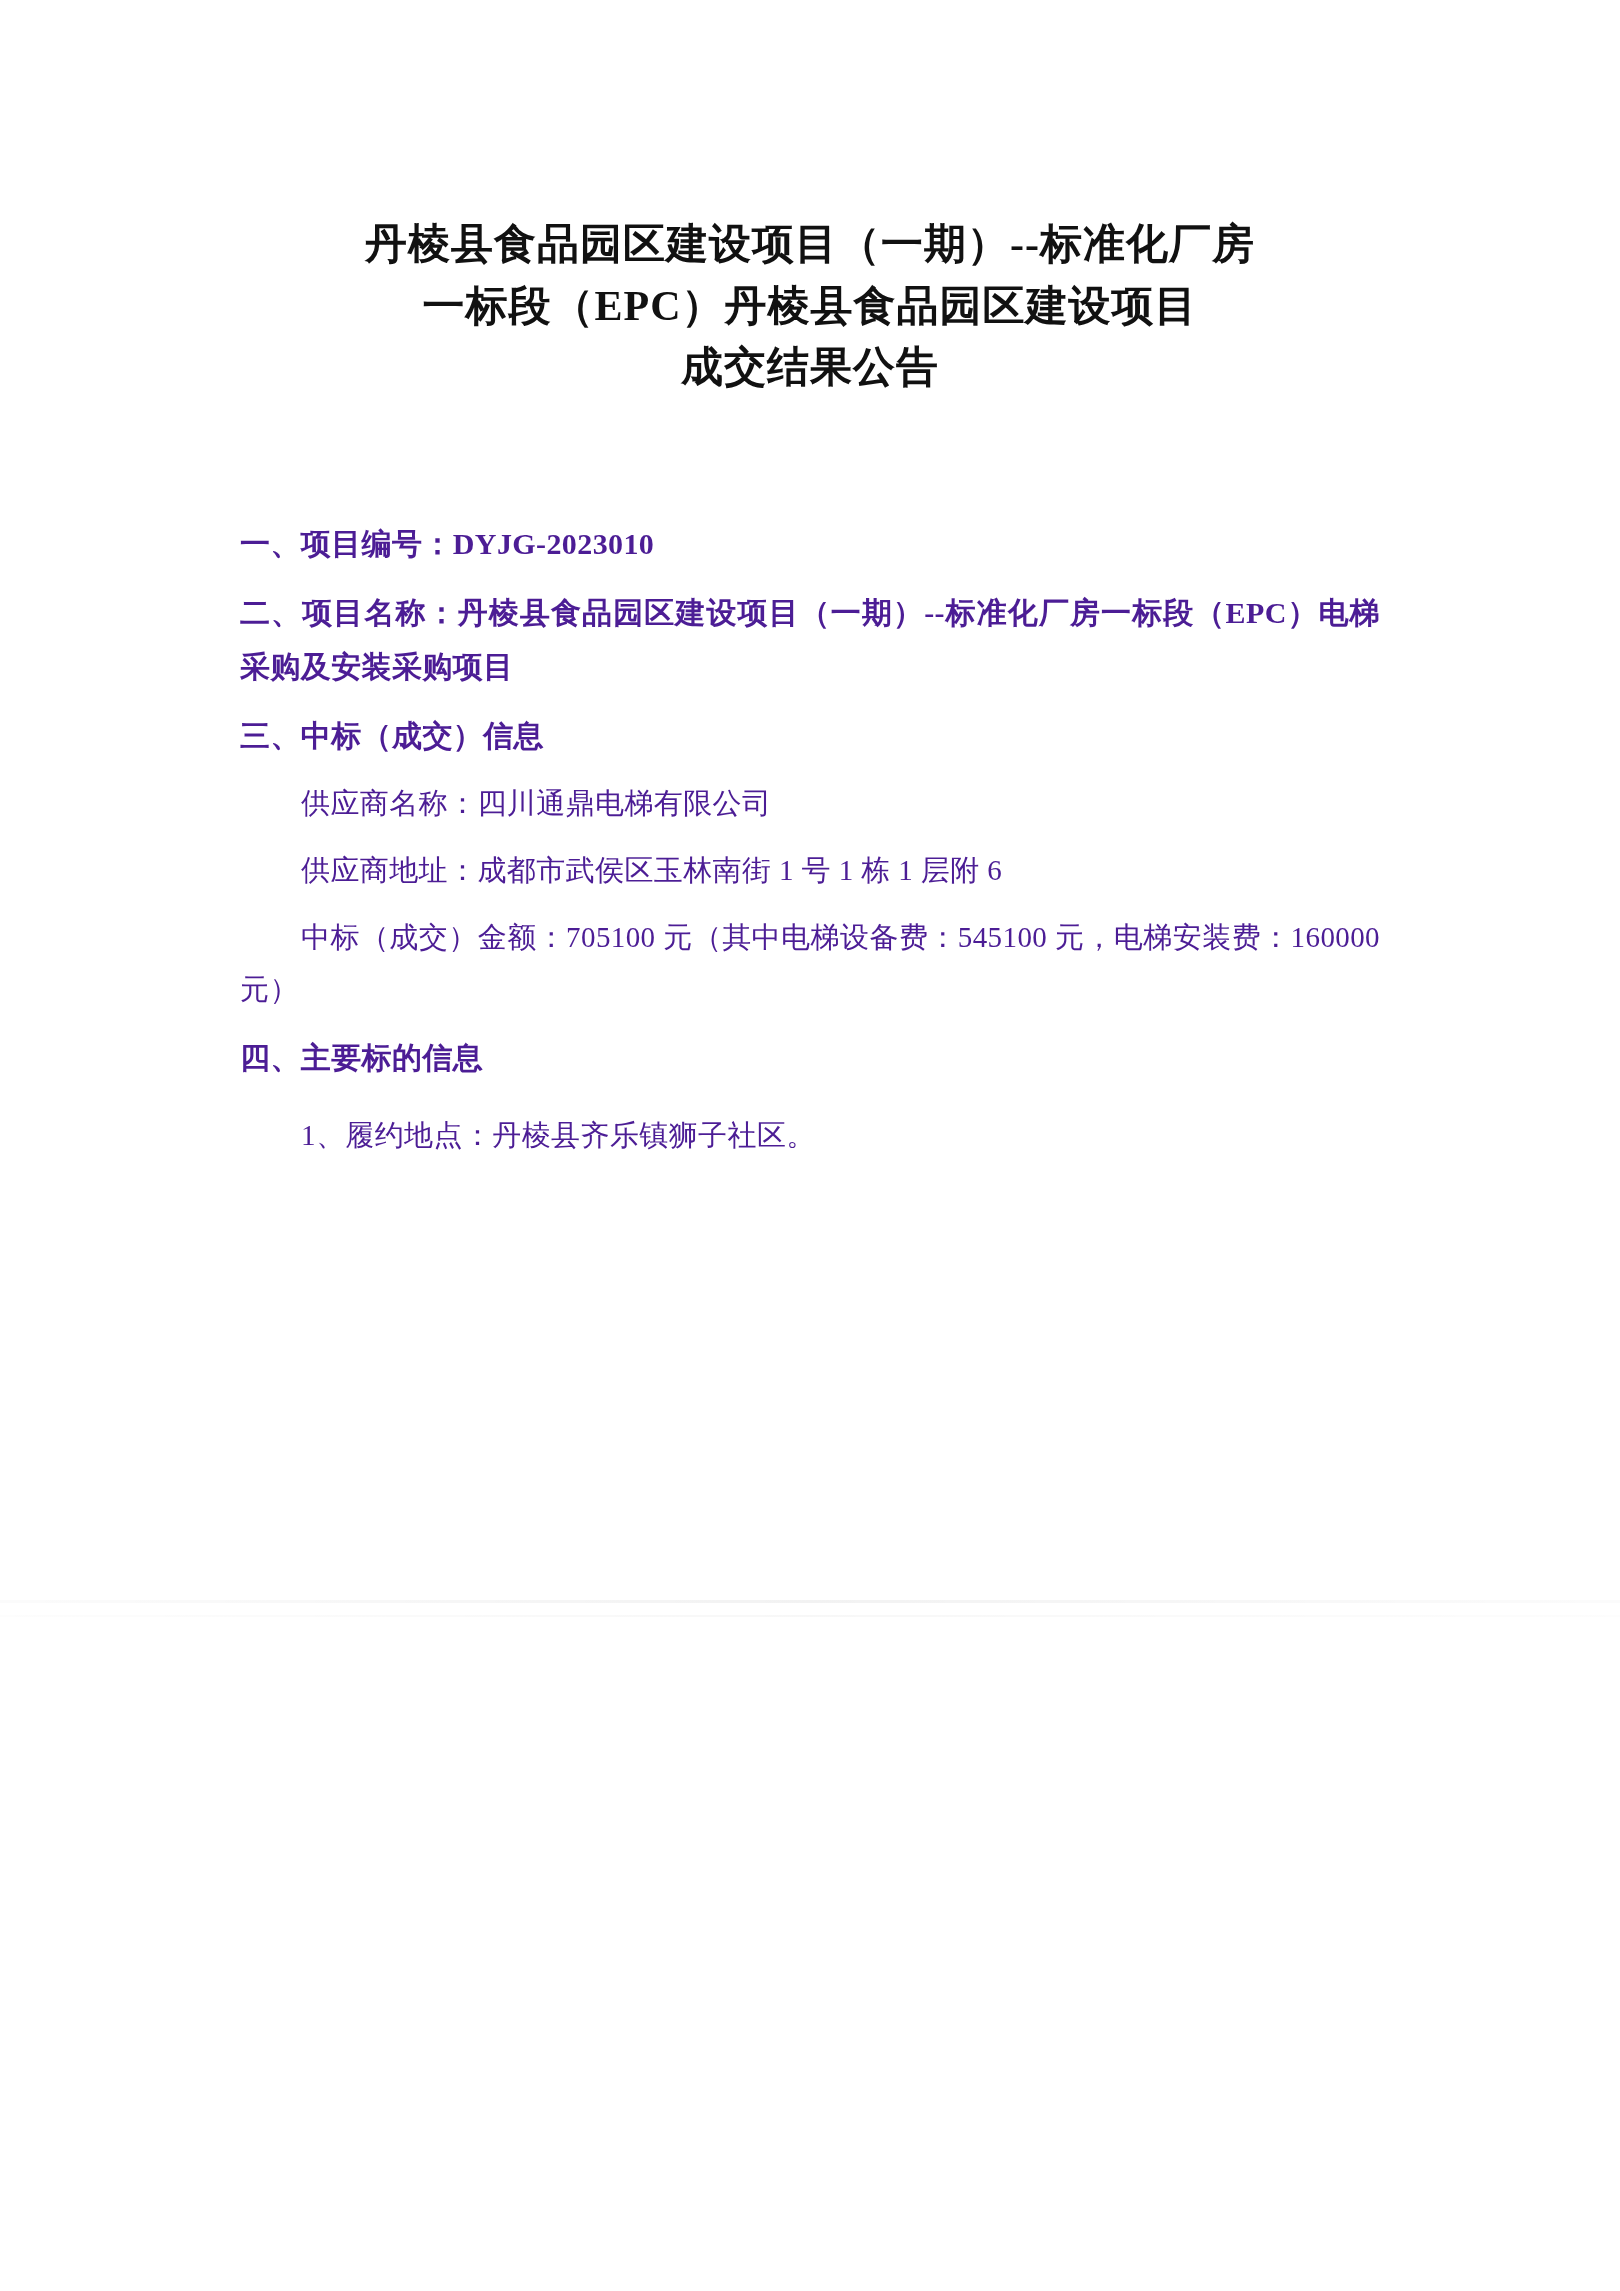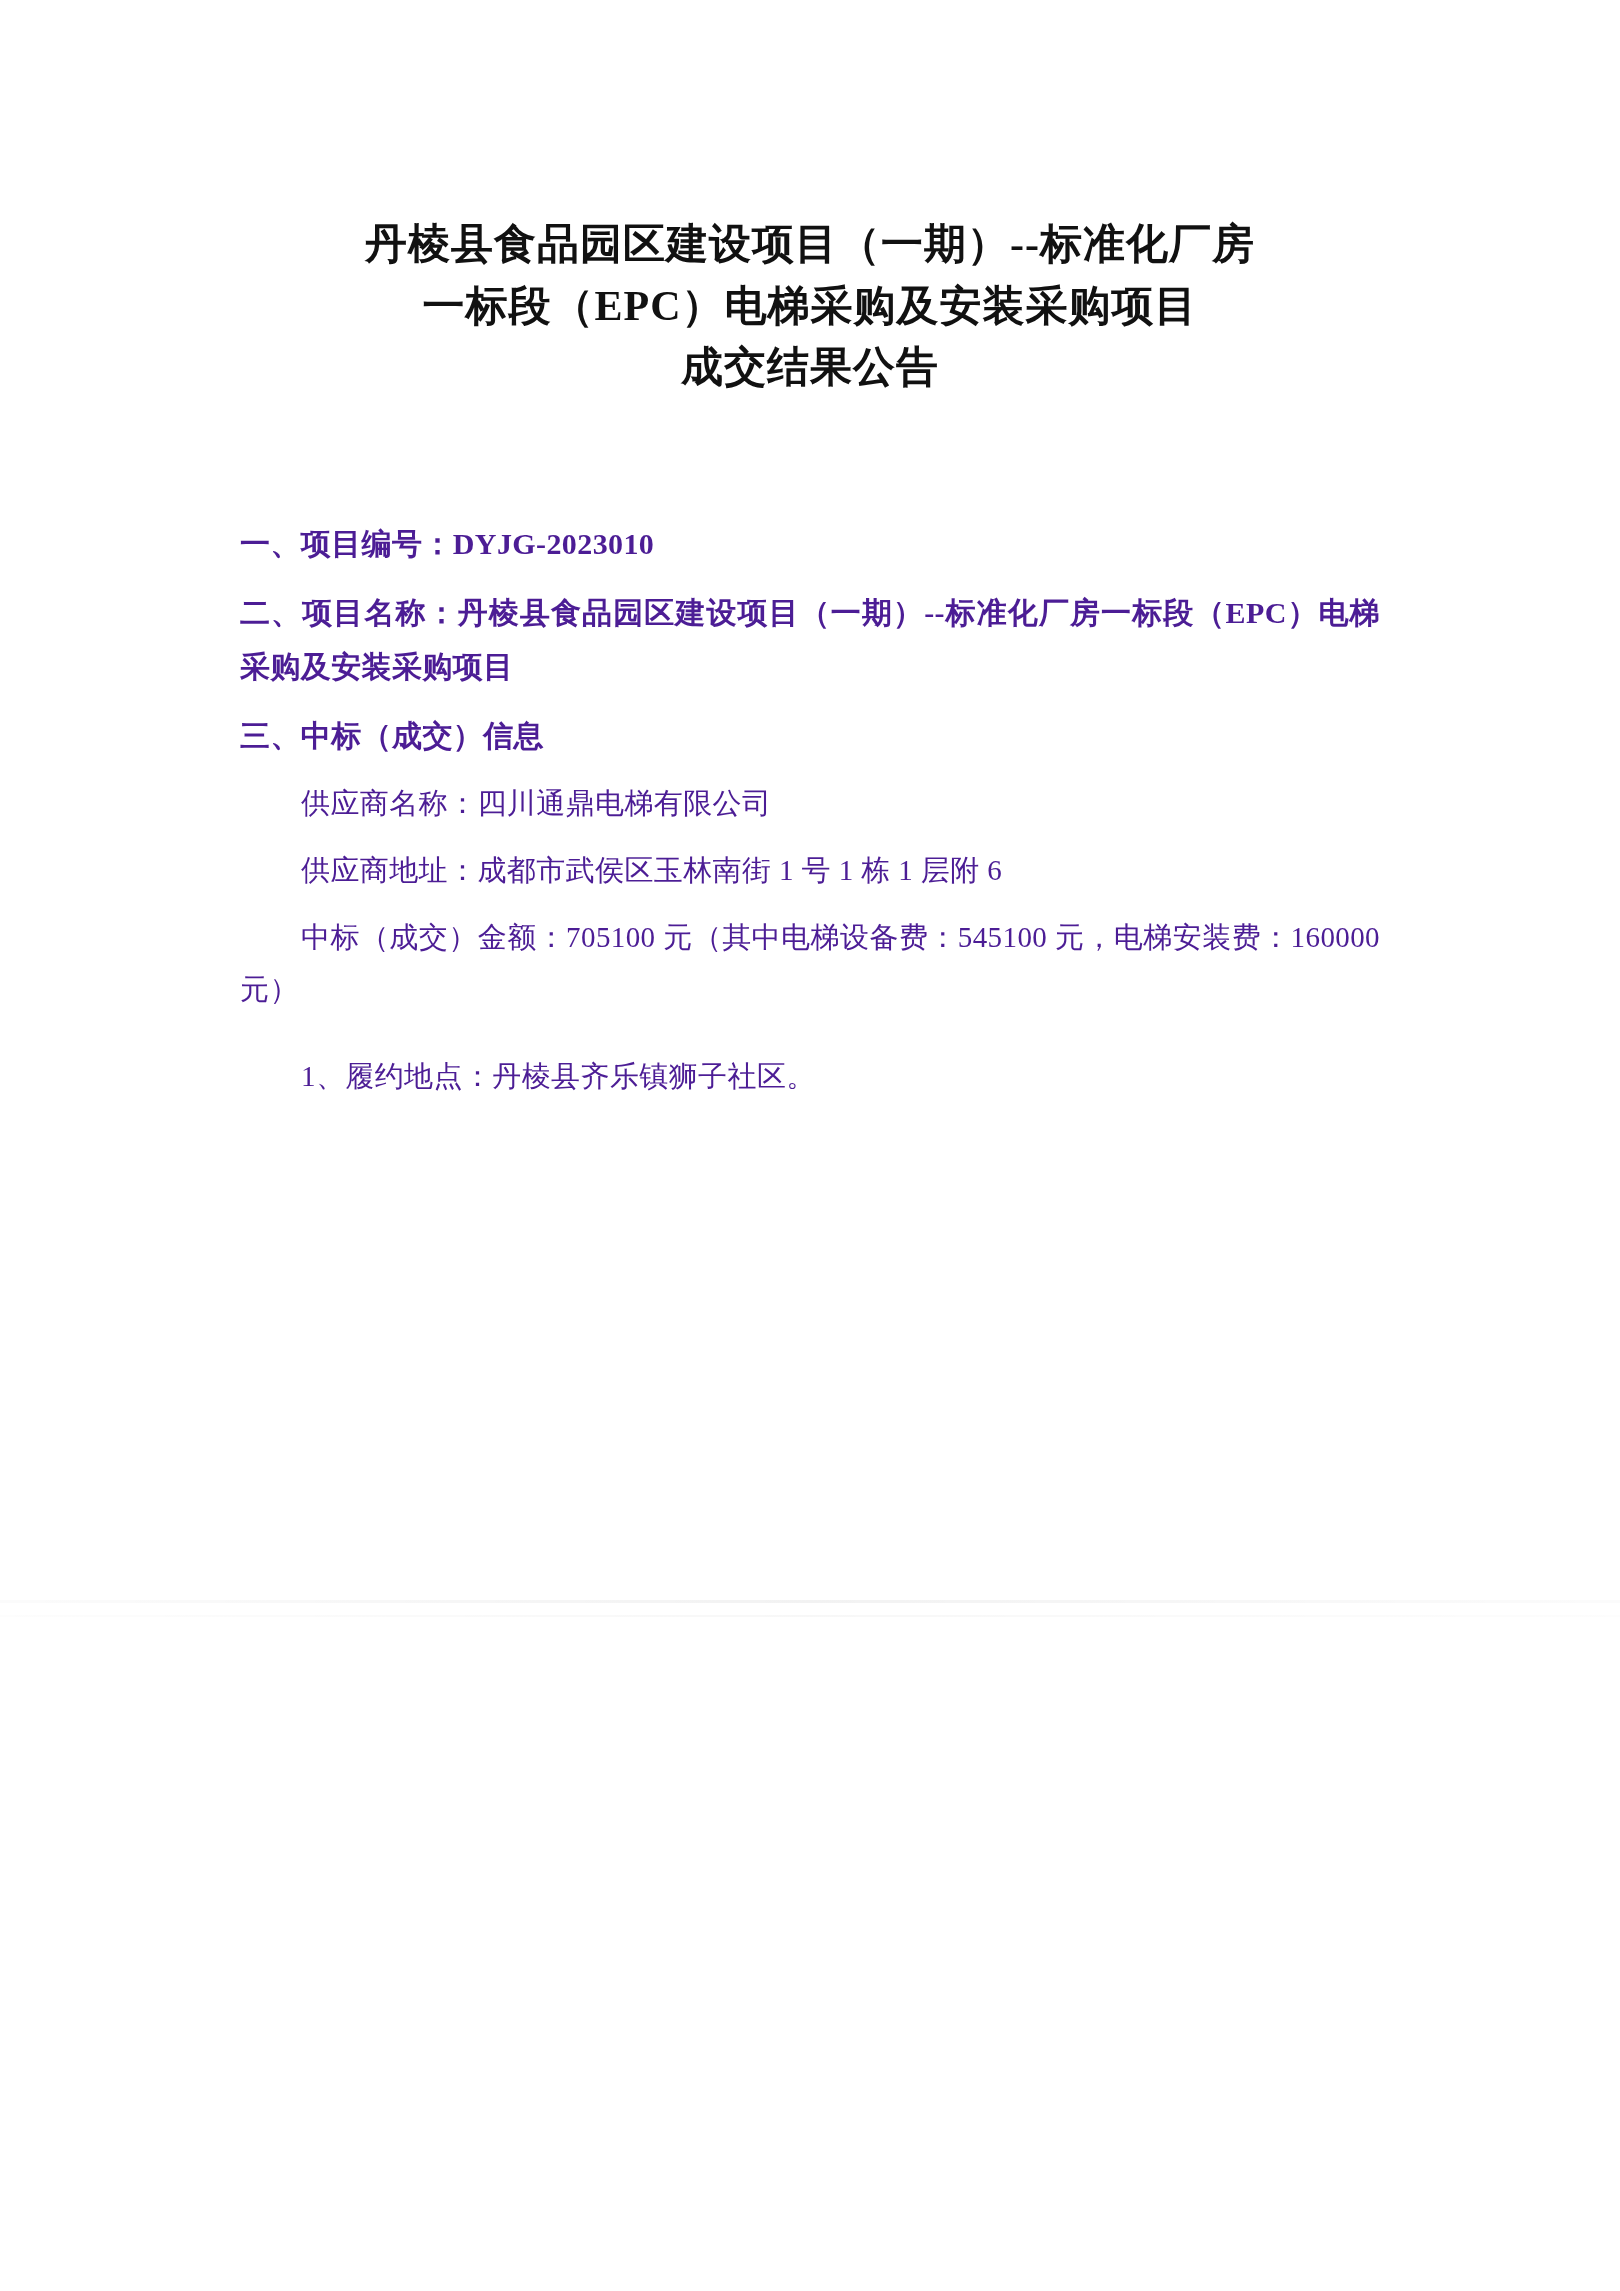--- a/index.html
+++ b/index.html
@@ -85,21 +85,21 @@
 </head>
 <body>
 
 <div class="page">
 
   <div class="scan-line l1"></div>
   <div class="scan-line l2"></div>
 
   <div class="title-block">
     <div class="title-line">丹棱县食品园区建设项目（一期）--标准化厂房</div>
-    <div class="title-line">一标段（EPC）电梯采购及安装采购项目</div>
+    <div class="title-line">一标段（EPC）丹棱县食品园区建设项目</div>
     <div class="title-line">成交结果公告</div>
   </div>
 
   <div class="body-block">
 
     <p class="para section">一、项目编号：DYJG-2023010</p>
     <div class="spacer-sm"></div>
 
     <p class="para section">二、项目名称：丹棱县食品园区建设项目（一期）--标准化厂房一标段（EPC）电梯采购及安装采购项目</p>
     <div class="spacer-sm"></div>
@@ -109,20 +109,21 @@
 
     <p class="para sub">供应商名称：四川通鼎电梯有限公司</p>
     <div class="spacer-sm"></div>
 
     <p class="para sub">供应商地址：成都市武侯区玉林南街 1 号 1 栋 1 层附 6</p>
     <div class="spacer-sm"></div>
 
     <p class="para sub-hang">中标（成交）金额：705100 元（其中电梯设备费：545100 元，电梯安装费：160000 元）</p>
     <div class="spacer-sm"></div>
 
+    <p class="para section">四、主要标的信息</p>
     <div class="spacer-sm"></div>
 
     <div class="spacer-sm"></div>
 
     <p class="para num">1、履约地点：丹棱县齐乐镇狮子社区。</p>
     <div class="spacer-sm"></div>
 
     <div class="spacer-md"></div>
 
 

